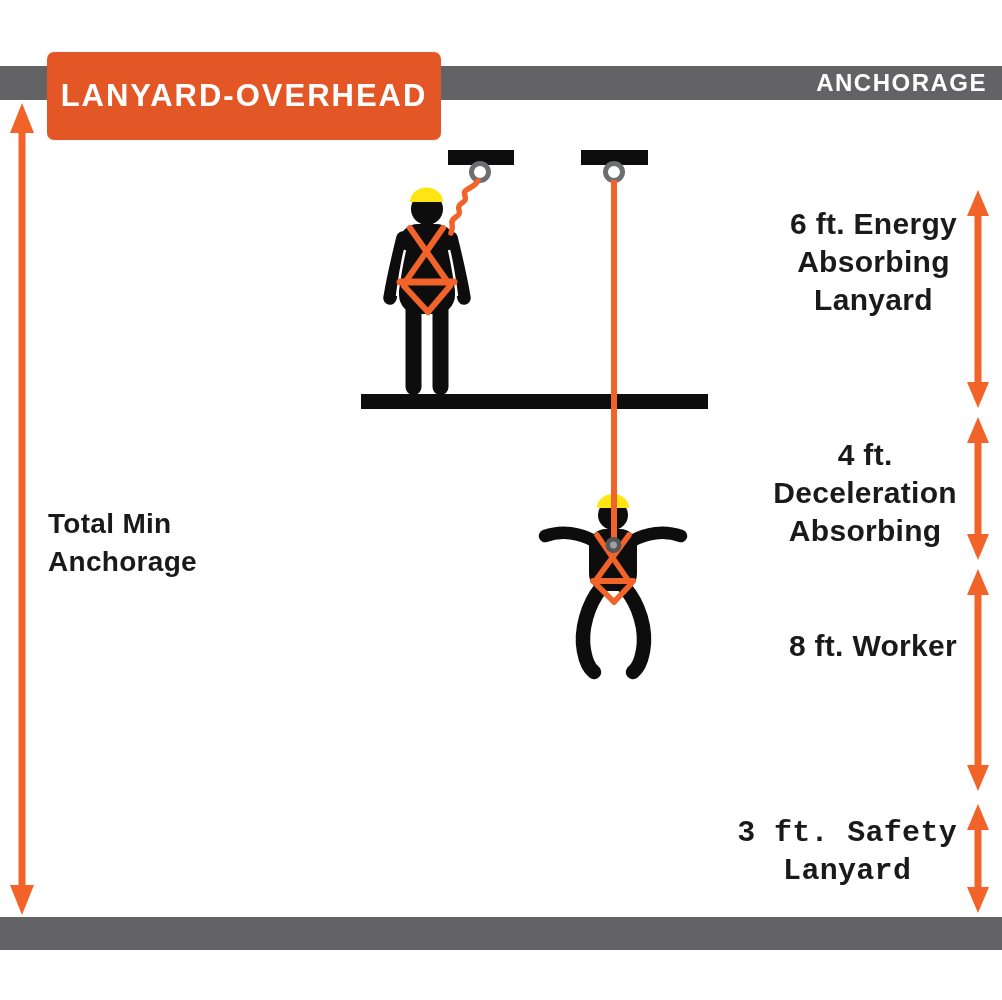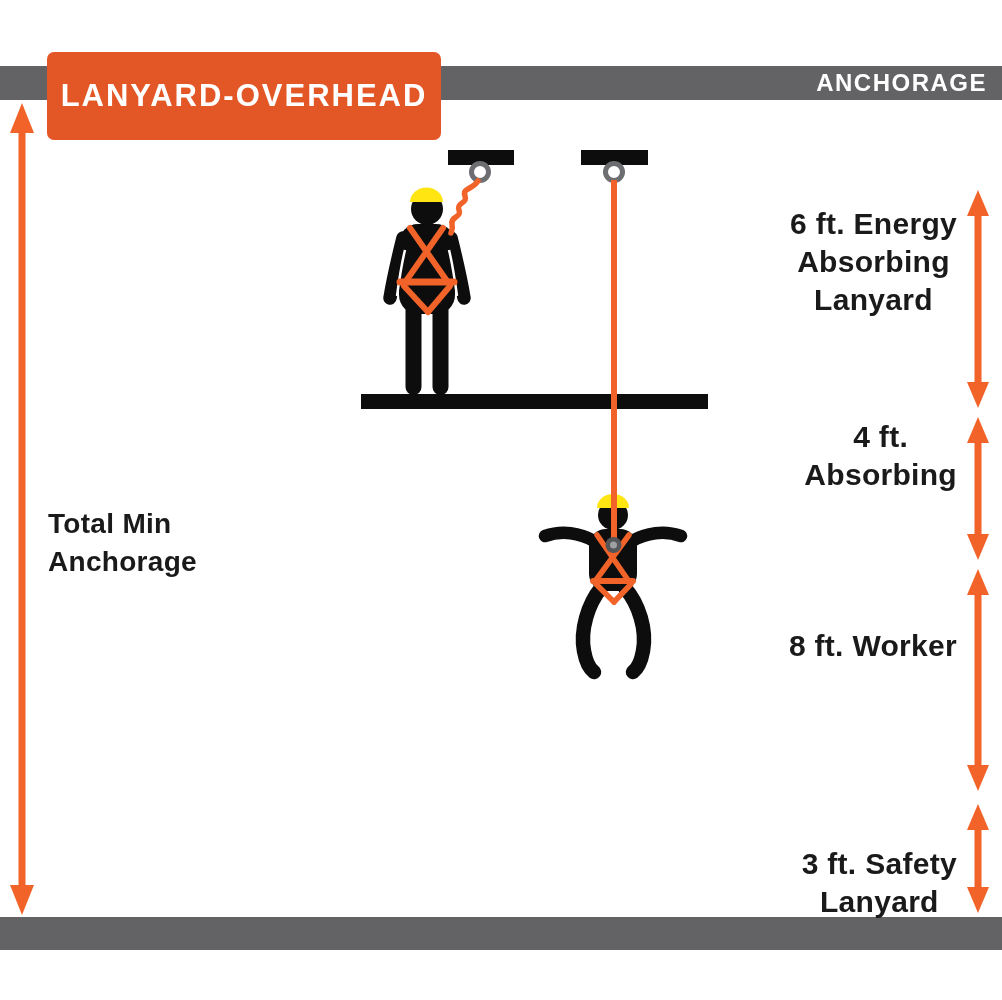--- a/index.html
+++ b/index.html
@@ -36,23 +36,23 @@
     white-space:nowrap;
   }
   
   .mlabel{
     position:absolute;right:45px;text-align:center;
     color:#1a1a1a;font-size:30px;font-weight:700;line-height:38px;
     letter-spacing:0.3px;white-space:nowrap;
   }
   .mlabel span{display:block;}
   .m0{top:205px;}
-  .m1{top:418px;}
+  .m1{top:436px;}
   .m2{top:627px;}
-  .m3{top:845px;}
+  .m3{top:814px;font-family:Liberation Mono, monospace;}
   .total-label{
     position:absolute;left:48px;top:505px;text-align:left;
     color:#1a1a1a;font-size:28px;font-weight:700;line-height:38px;
     letter-spacing:0.3px;white-space:nowrap;
   }
   .total-label span{display:block;}
   svg.illus{position:absolute;left:0;top:0;z-index:2;}
 </style>
 </head>
 <body>
@@ -158,20 +158,21 @@
     <span>Anchorage</span>
   </div>
 
   <div class="mlabel m0">
     <span>6 ft. Energy</span>
     <span>Absorbing</span>
     <span>Lanyard</span>
   </div>
   <div class="mlabel m1">
     <span>4 ft.</span>
+    <span>Deceleration</span>
     <span>Absorbing</span>
   </div>
   <div class="mlabel m2">
     <span>8 ft. Worker</span>
   </div>
   <div class="mlabel m3">
     <span>3 ft. Safety</span>
     <span>Lanyard</span>
   </div>
 

